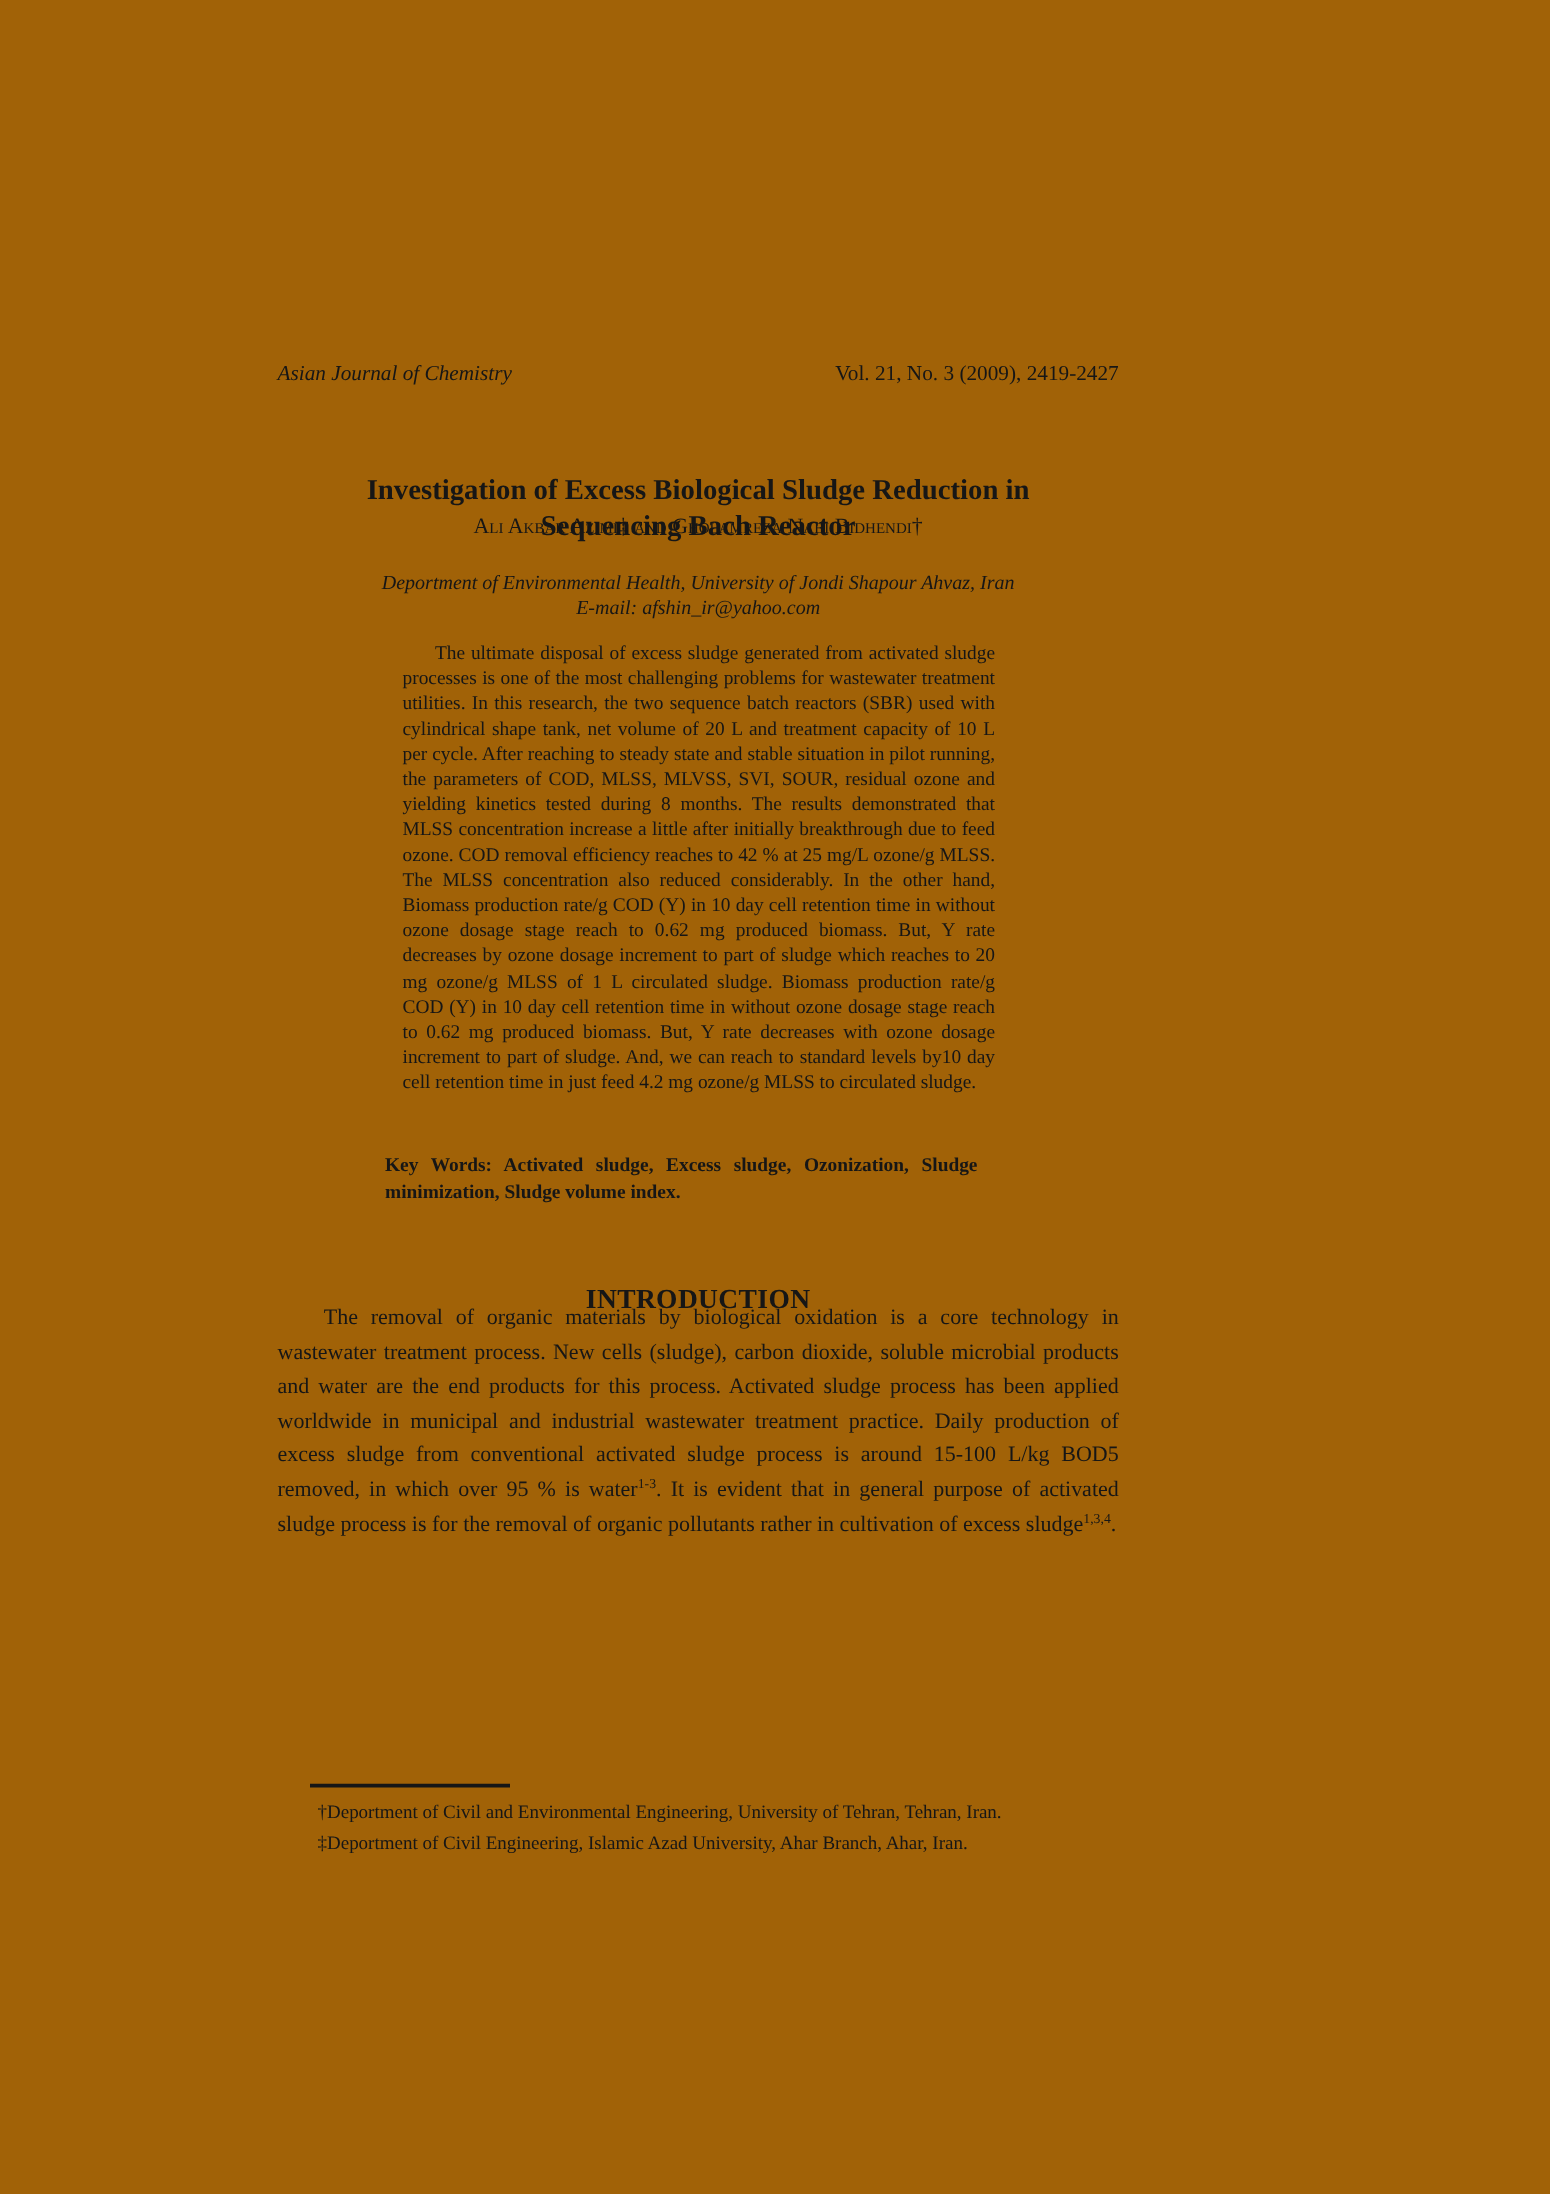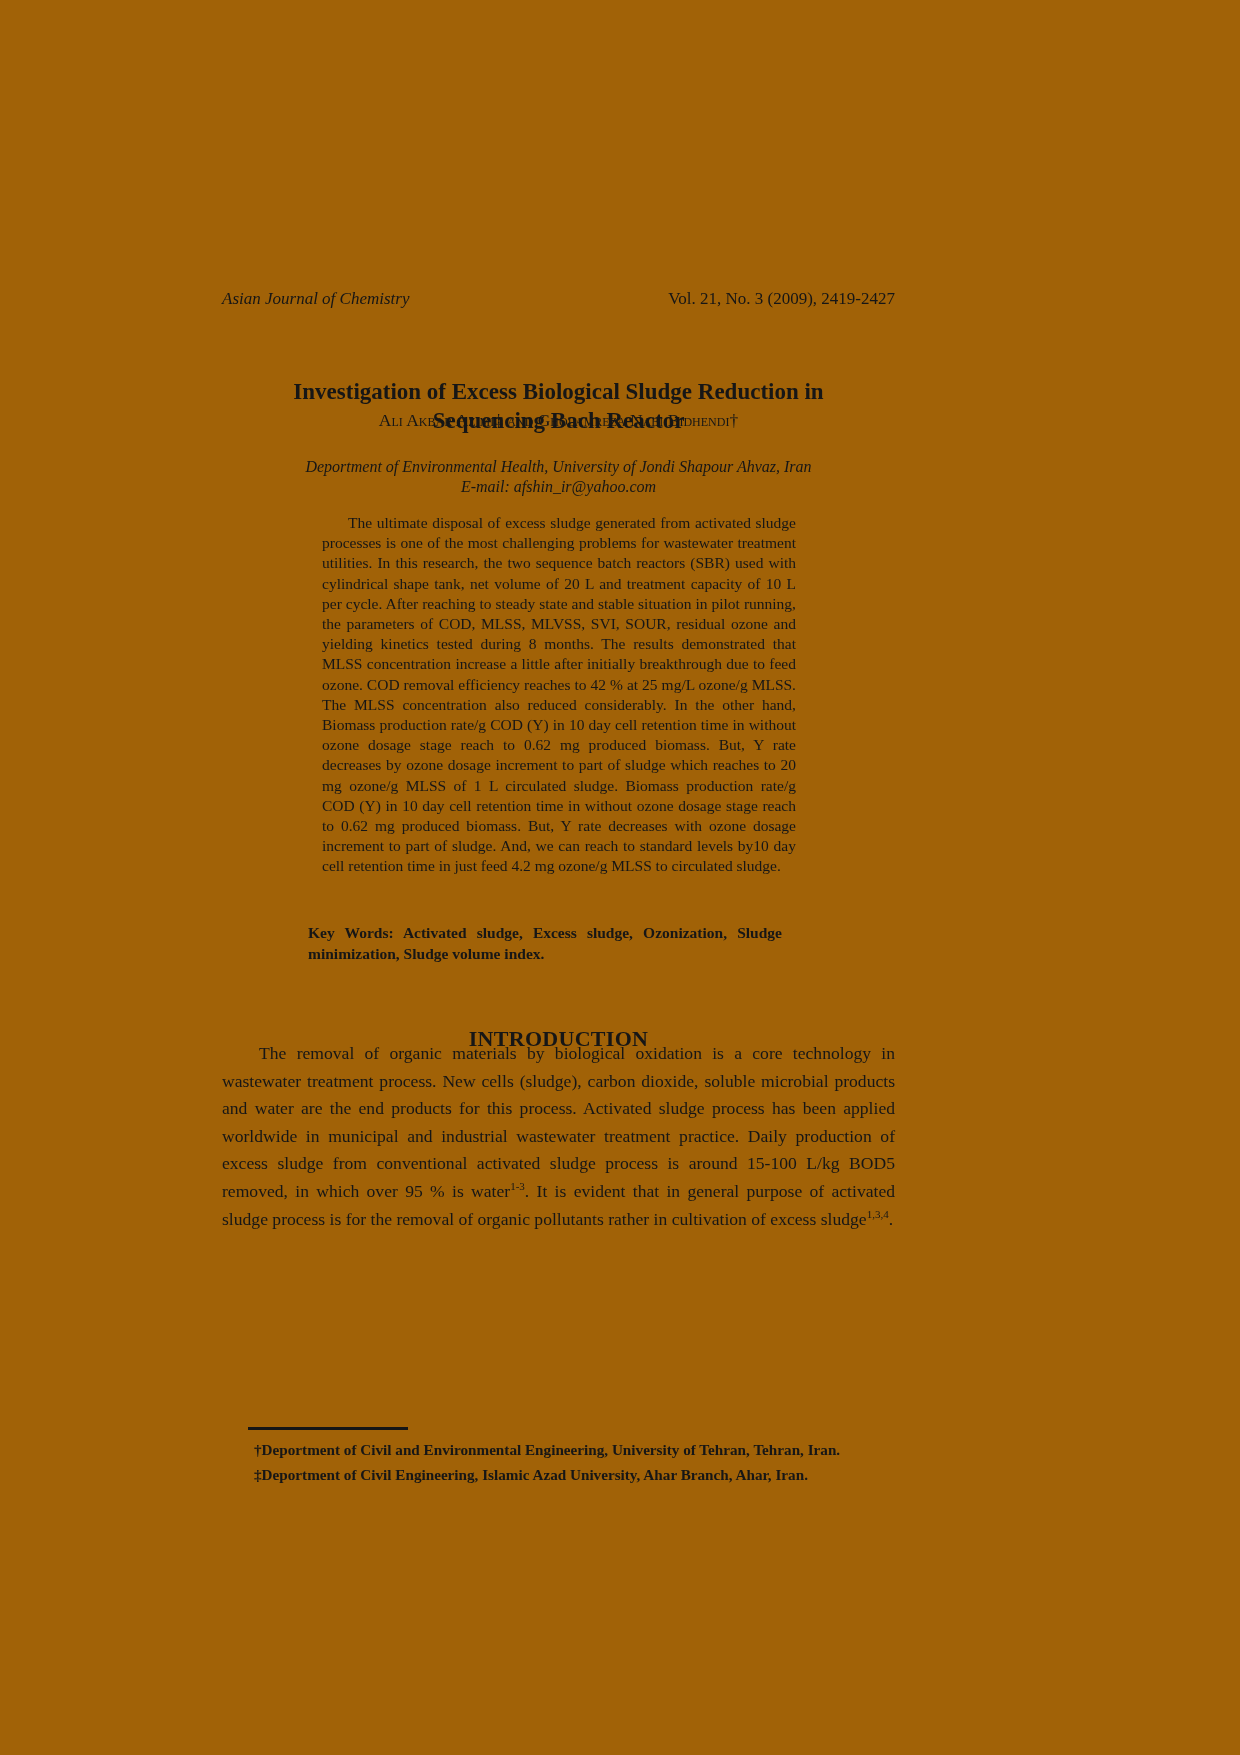--- a/index.html
+++ b/index.html
@@ -95,21 +95,21 @@
     top: 1427px;
     width: 160px;
     height: 3px;
     background: #161616;
   }
   .footnotes-block {
     top: 1437px;
     font-size: 15.2px;
     line-height: 25px;
   }
-  .footnotes-block .footnote { padding-left: 32px; font-weight: bold; }
+  .footnotes-block .footnote { padding-left: 32px; }
 </style>
 </head>
 <body>
 
 <div class="page">
 
   <div class="column header-row">
     <span class="journal-name">Asian Journal of Chemistry</span>
     <span class="vol-info">Vol. 21, No. 3 (2009), 2419-2427</span>
   </div>

